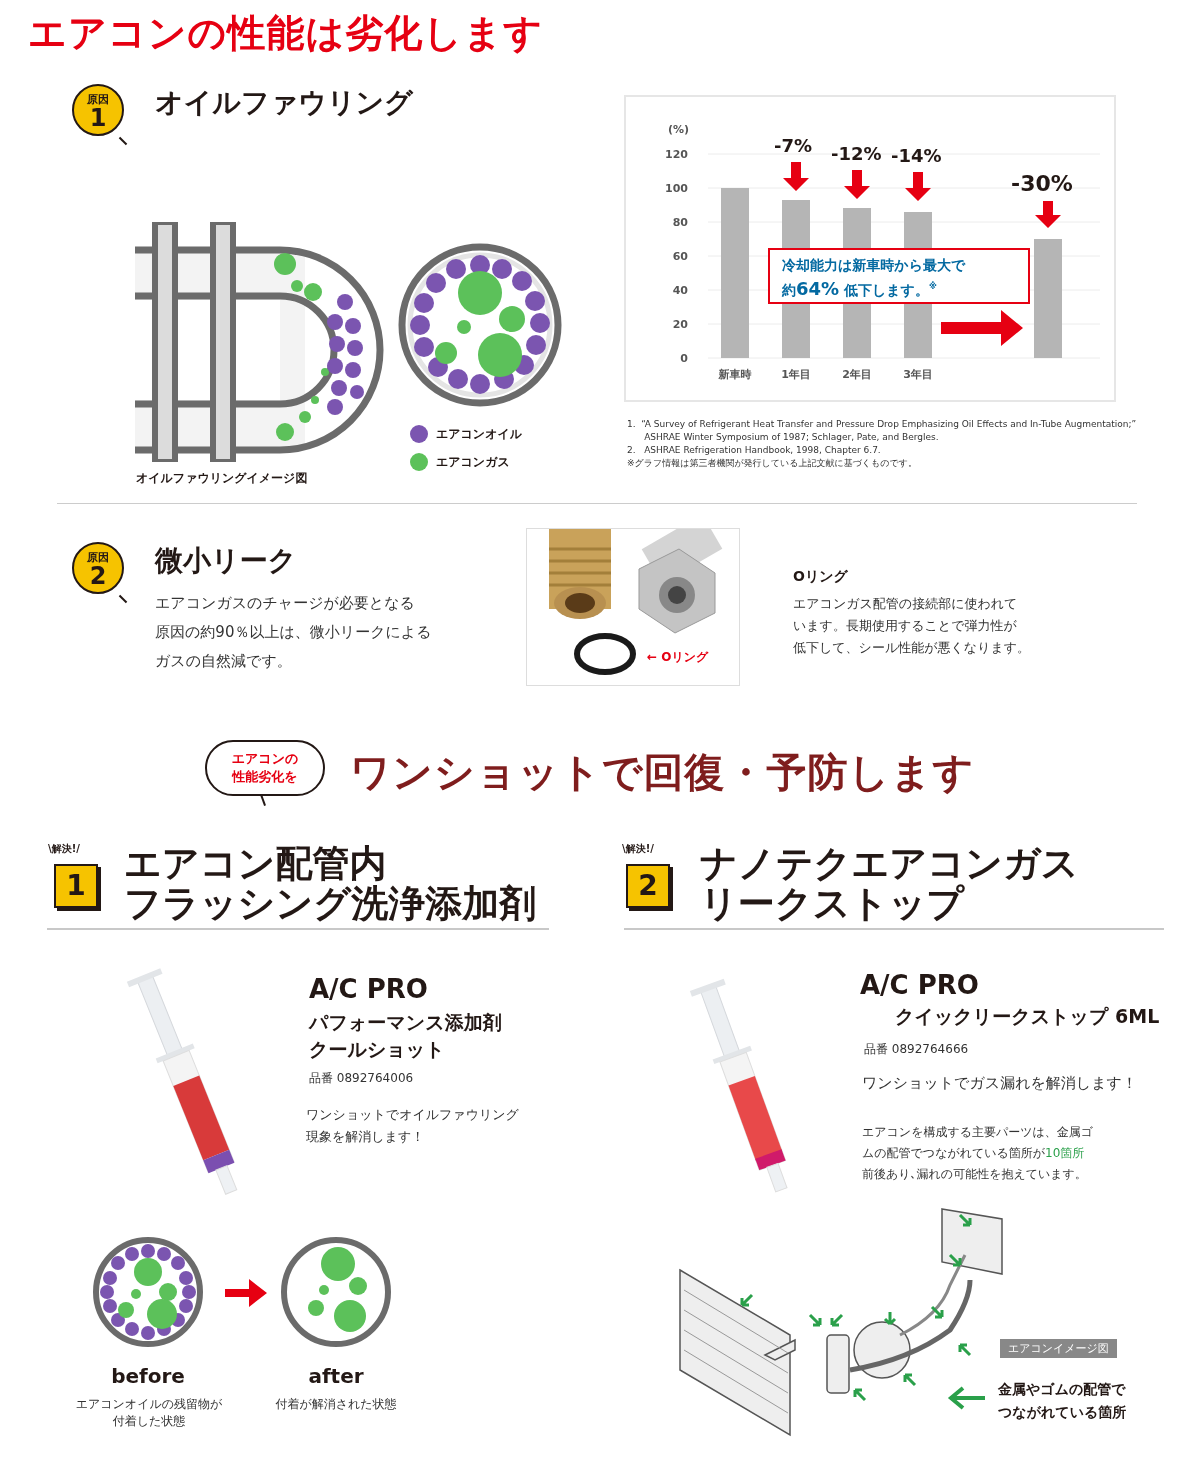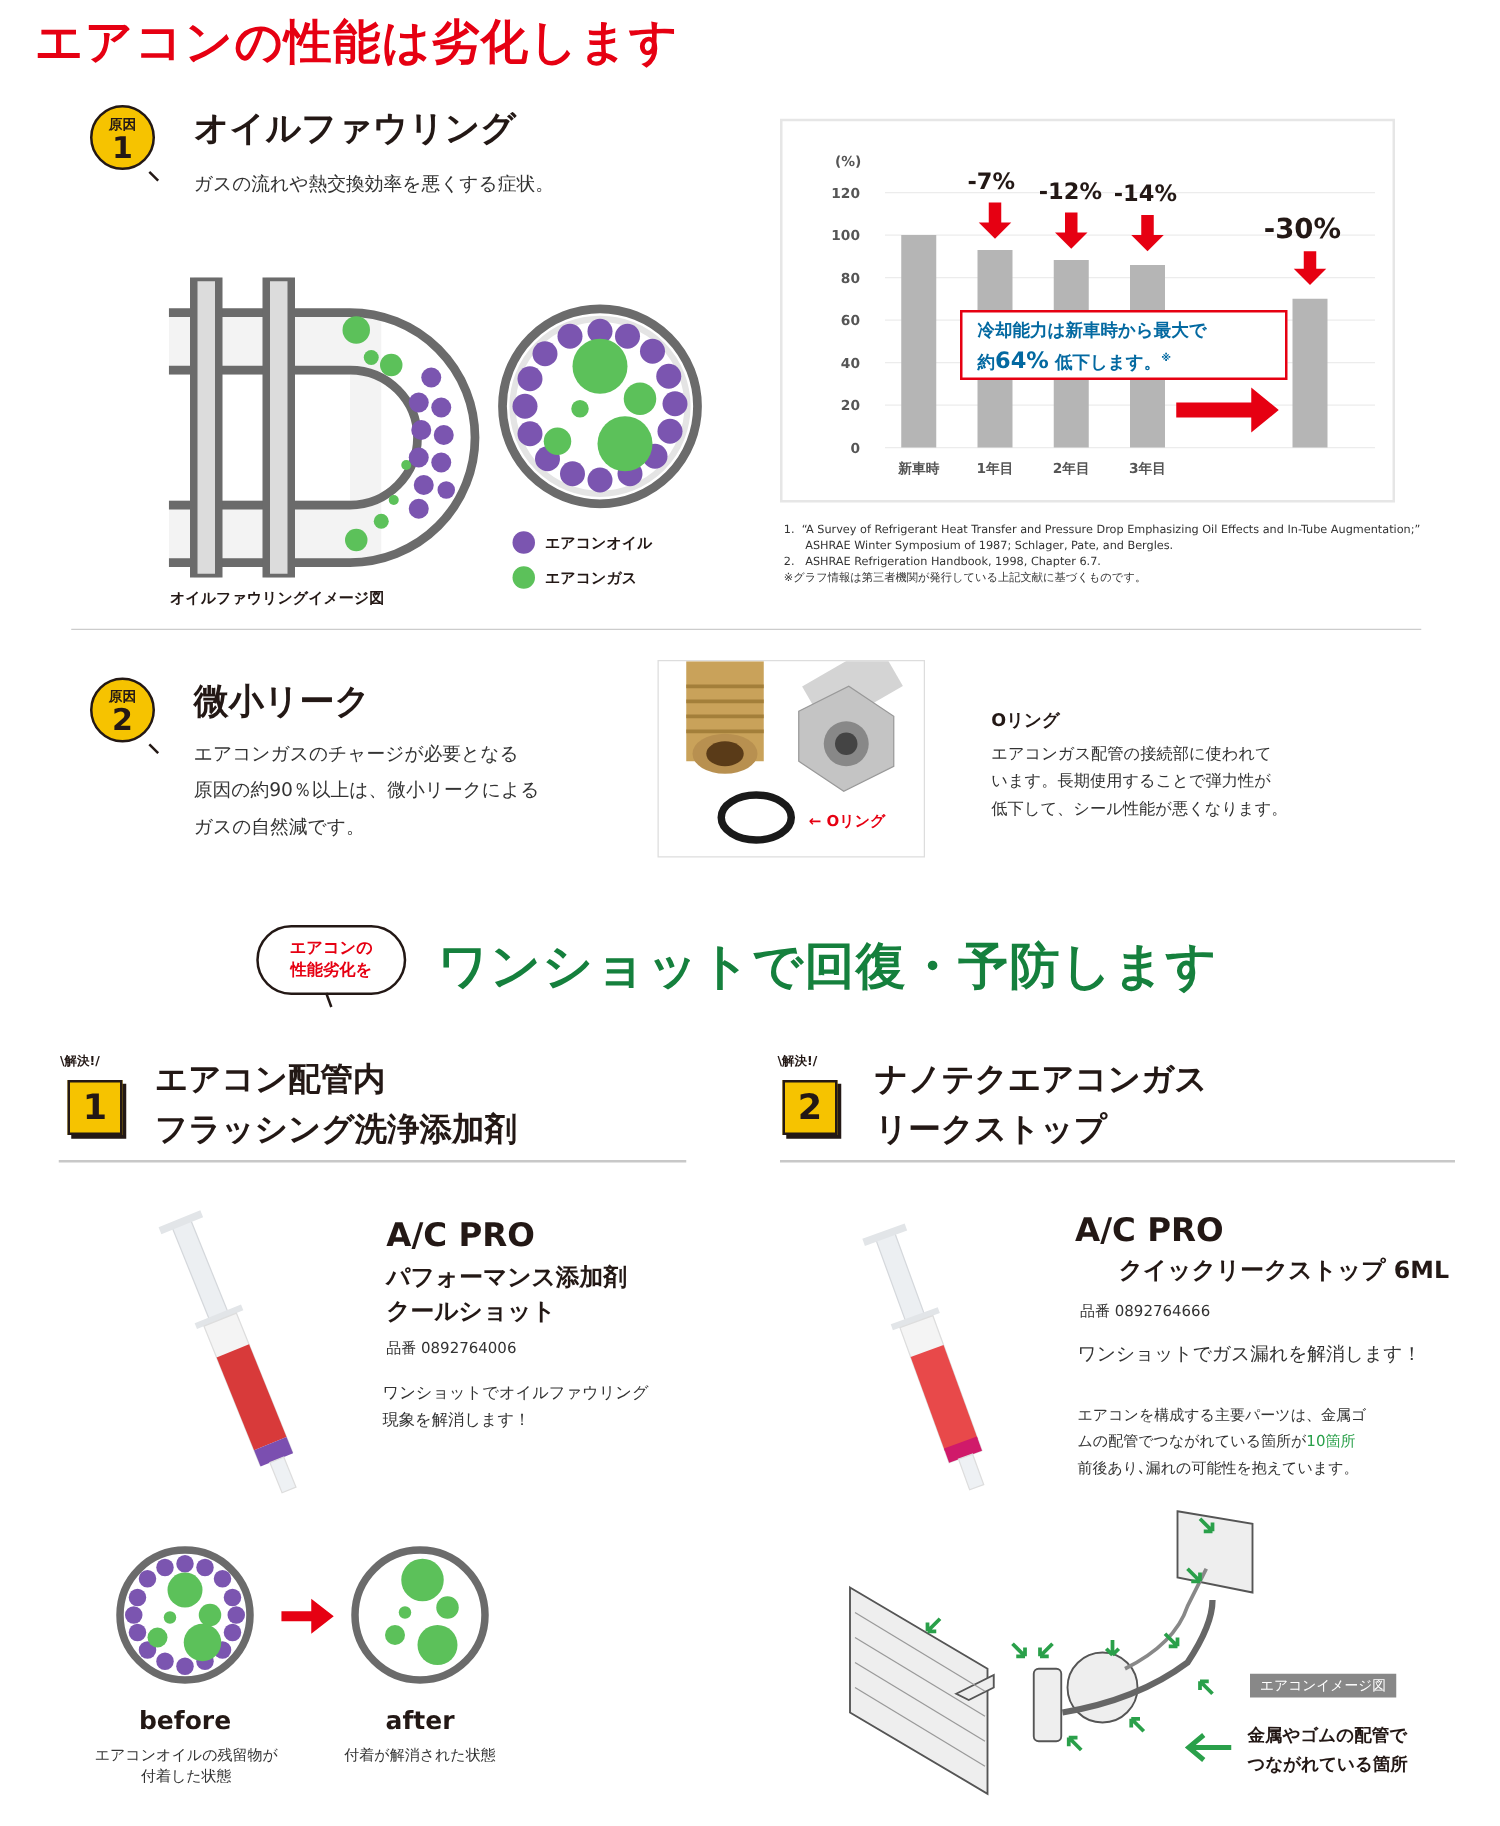--- a/index.html
+++ b/index.html
@@ -10,24 +10,24 @@
   .cause-badge .lbl { font-size: 11px; font-weight: bold; display: block; margin-top: 6px; }
   .cause-badge .num { font-size: 24px; font-weight: bold; display: block; line-height: 22px; }
   .cause-tail { width: 10px; height: 2px; background: #231815; transform: rotate(45deg); }
   .h2 { font-size: 28px; font-weight: bold; }
   .body-txt { font-size: 15px; line-height: 29px; color: #333; }
   .chart-box { left: 624px; top: 95px; width: 492px; height: 307px; border: 2px solid #e6e6e6; }
   .refs { left: 627px; top: 418px; font-size: 9px; line-height: 13px; color: #333; }
   .divider { left: 57px; top: 503px; width: 1080px; height: 1px; background: #ccc; }
   .oring-box { left: 526px; top: 528px; width: 214px; height: 158px; border: 1px solid #ddd; background: #fff; }
   .bubble { left: 205px; top: 740px; width: 120px; height: 56px; border: 2px solid #231815; border-radius: 28px; text-align: center; font-size: 13px; font-weight: bold; color: #e60012; padding-top: 8px; line-height: 18px; }
-  .hero2 { left: 350px; top: 745px; font-size: 40px; font-weight: bold; color: #15803d; letter-spacing: 1px; }
+  .hero2 { left: 350px; top: 745px; font-size: 40px; font-weight: bold; color: #7f1d1d; letter-spacing: 1px; }
   .sol-badge { width: 44px; height: 44px; background: #f6c300; border: 2px solid #231815; font-size: 28px; font-weight: bold; text-align: center; line-height: 40px; box-shadow: 3px 3px 0 #231815; }
   .sol-tag { font-size: 10px; font-weight: bold; }
-  .sol-title { font-size: 26px; font-weight: bold; line-height: 40px; }
+  .sol-title { font-size: 37px; font-weight: bold; line-height: 40px; }
   .rule { height: 2px; background: #c8c8c8; }
   .brand { font-size: 26px; font-weight: bold; }
   .prod-name { font-size: 19px; font-weight: bold; line-height: 27px; }
   .pno { font-size: 12px; color: #333; }
   .desc { font-size: 13px; line-height: 22px; color: #333; }
   .circ { border-radius: 50%; }
   .caption { font-size: 12px; text-align: center; line-height: 17px; color: #333; }
   .ba { font-size: 20px; font-weight: bold; text-align: center; }
   .grey-tag { background: #888; color: #fff; font-size: 11px; padding: 2px 8px; }
 </style>
@@ -36,21 +36,20 @@
 
 <div class="abs main-title">エアコンの性能は劣化します</div>
 
 <div class="abs cause-badge" style="left:72px;top:84px;">
   <span class="lbl">原因</span>
   <span class="num">1</span>
 </div>
 <div class="abs cause-tail" style="left:118px;top:140px;"></div>
 <div class="abs h2" style="left:155px;top:84px;">オイルファウリング</div>
 <div class="abs body-txt" style="left:155px;top:133px;">
-  <div>ガスの流れや熱交換効率を悪くする症状。</div>
 </div>
 
 <svg class="abs" style="left:135px;top:222px;" width="260" height="240">
   <rect x="0" y="28" width="170" height="200" fill="#f3f3f3"></rect>
   <path d="M0,28 H145 A100,100 0 0 1 145,228 H0" fill="none" stroke="#6b6b6b" stroke-width="7"></path>
   <path d="M0,74 H145 A54,54 0 0 1 145,182 H0" fill="none" stroke="#6b6b6b" stroke-width="7"></path>
   <rect x="0" y="78" width="145" height="100" fill="#fff"></rect>
   <rect x="20" y="0" width="20" height="240" fill="#dcdcdc" stroke="#6b6b6b" stroke-width="6"></rect>
   <rect x="78" y="0" width="20" height="240" fill="#dcdcdc" stroke="#6b6b6b" stroke-width="6"></rect>
   <g fill="#5cc15a">

